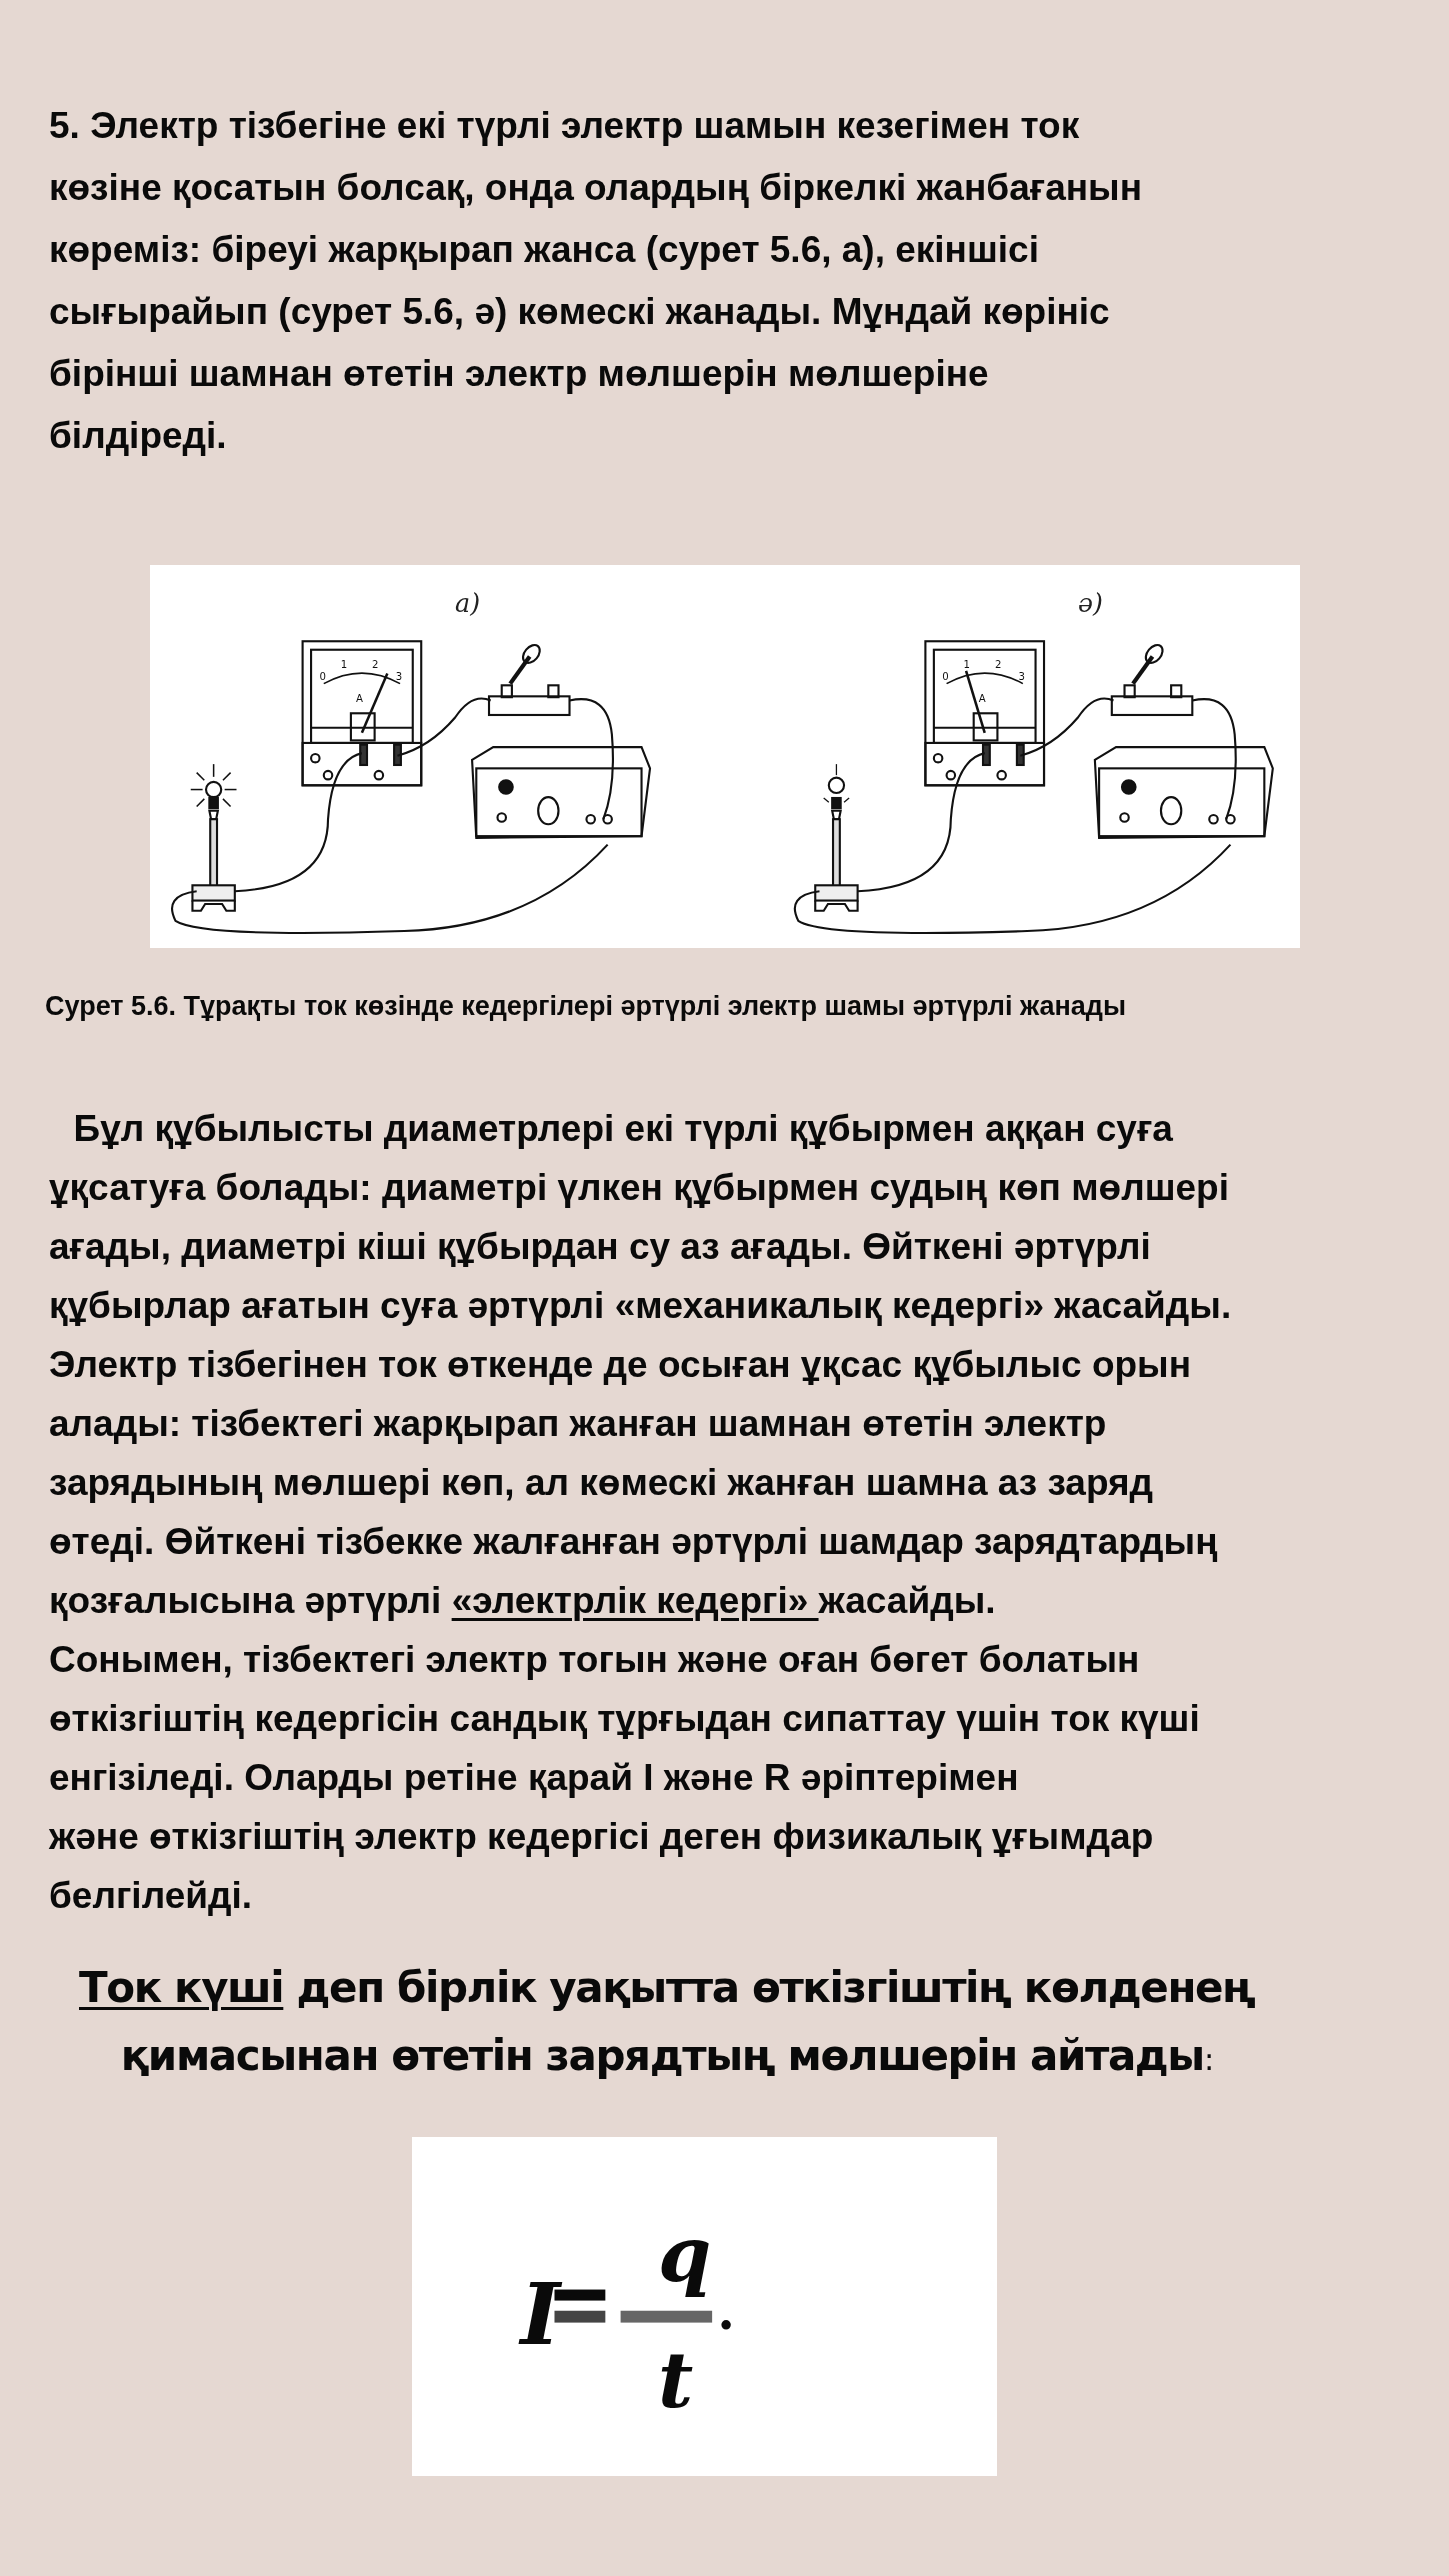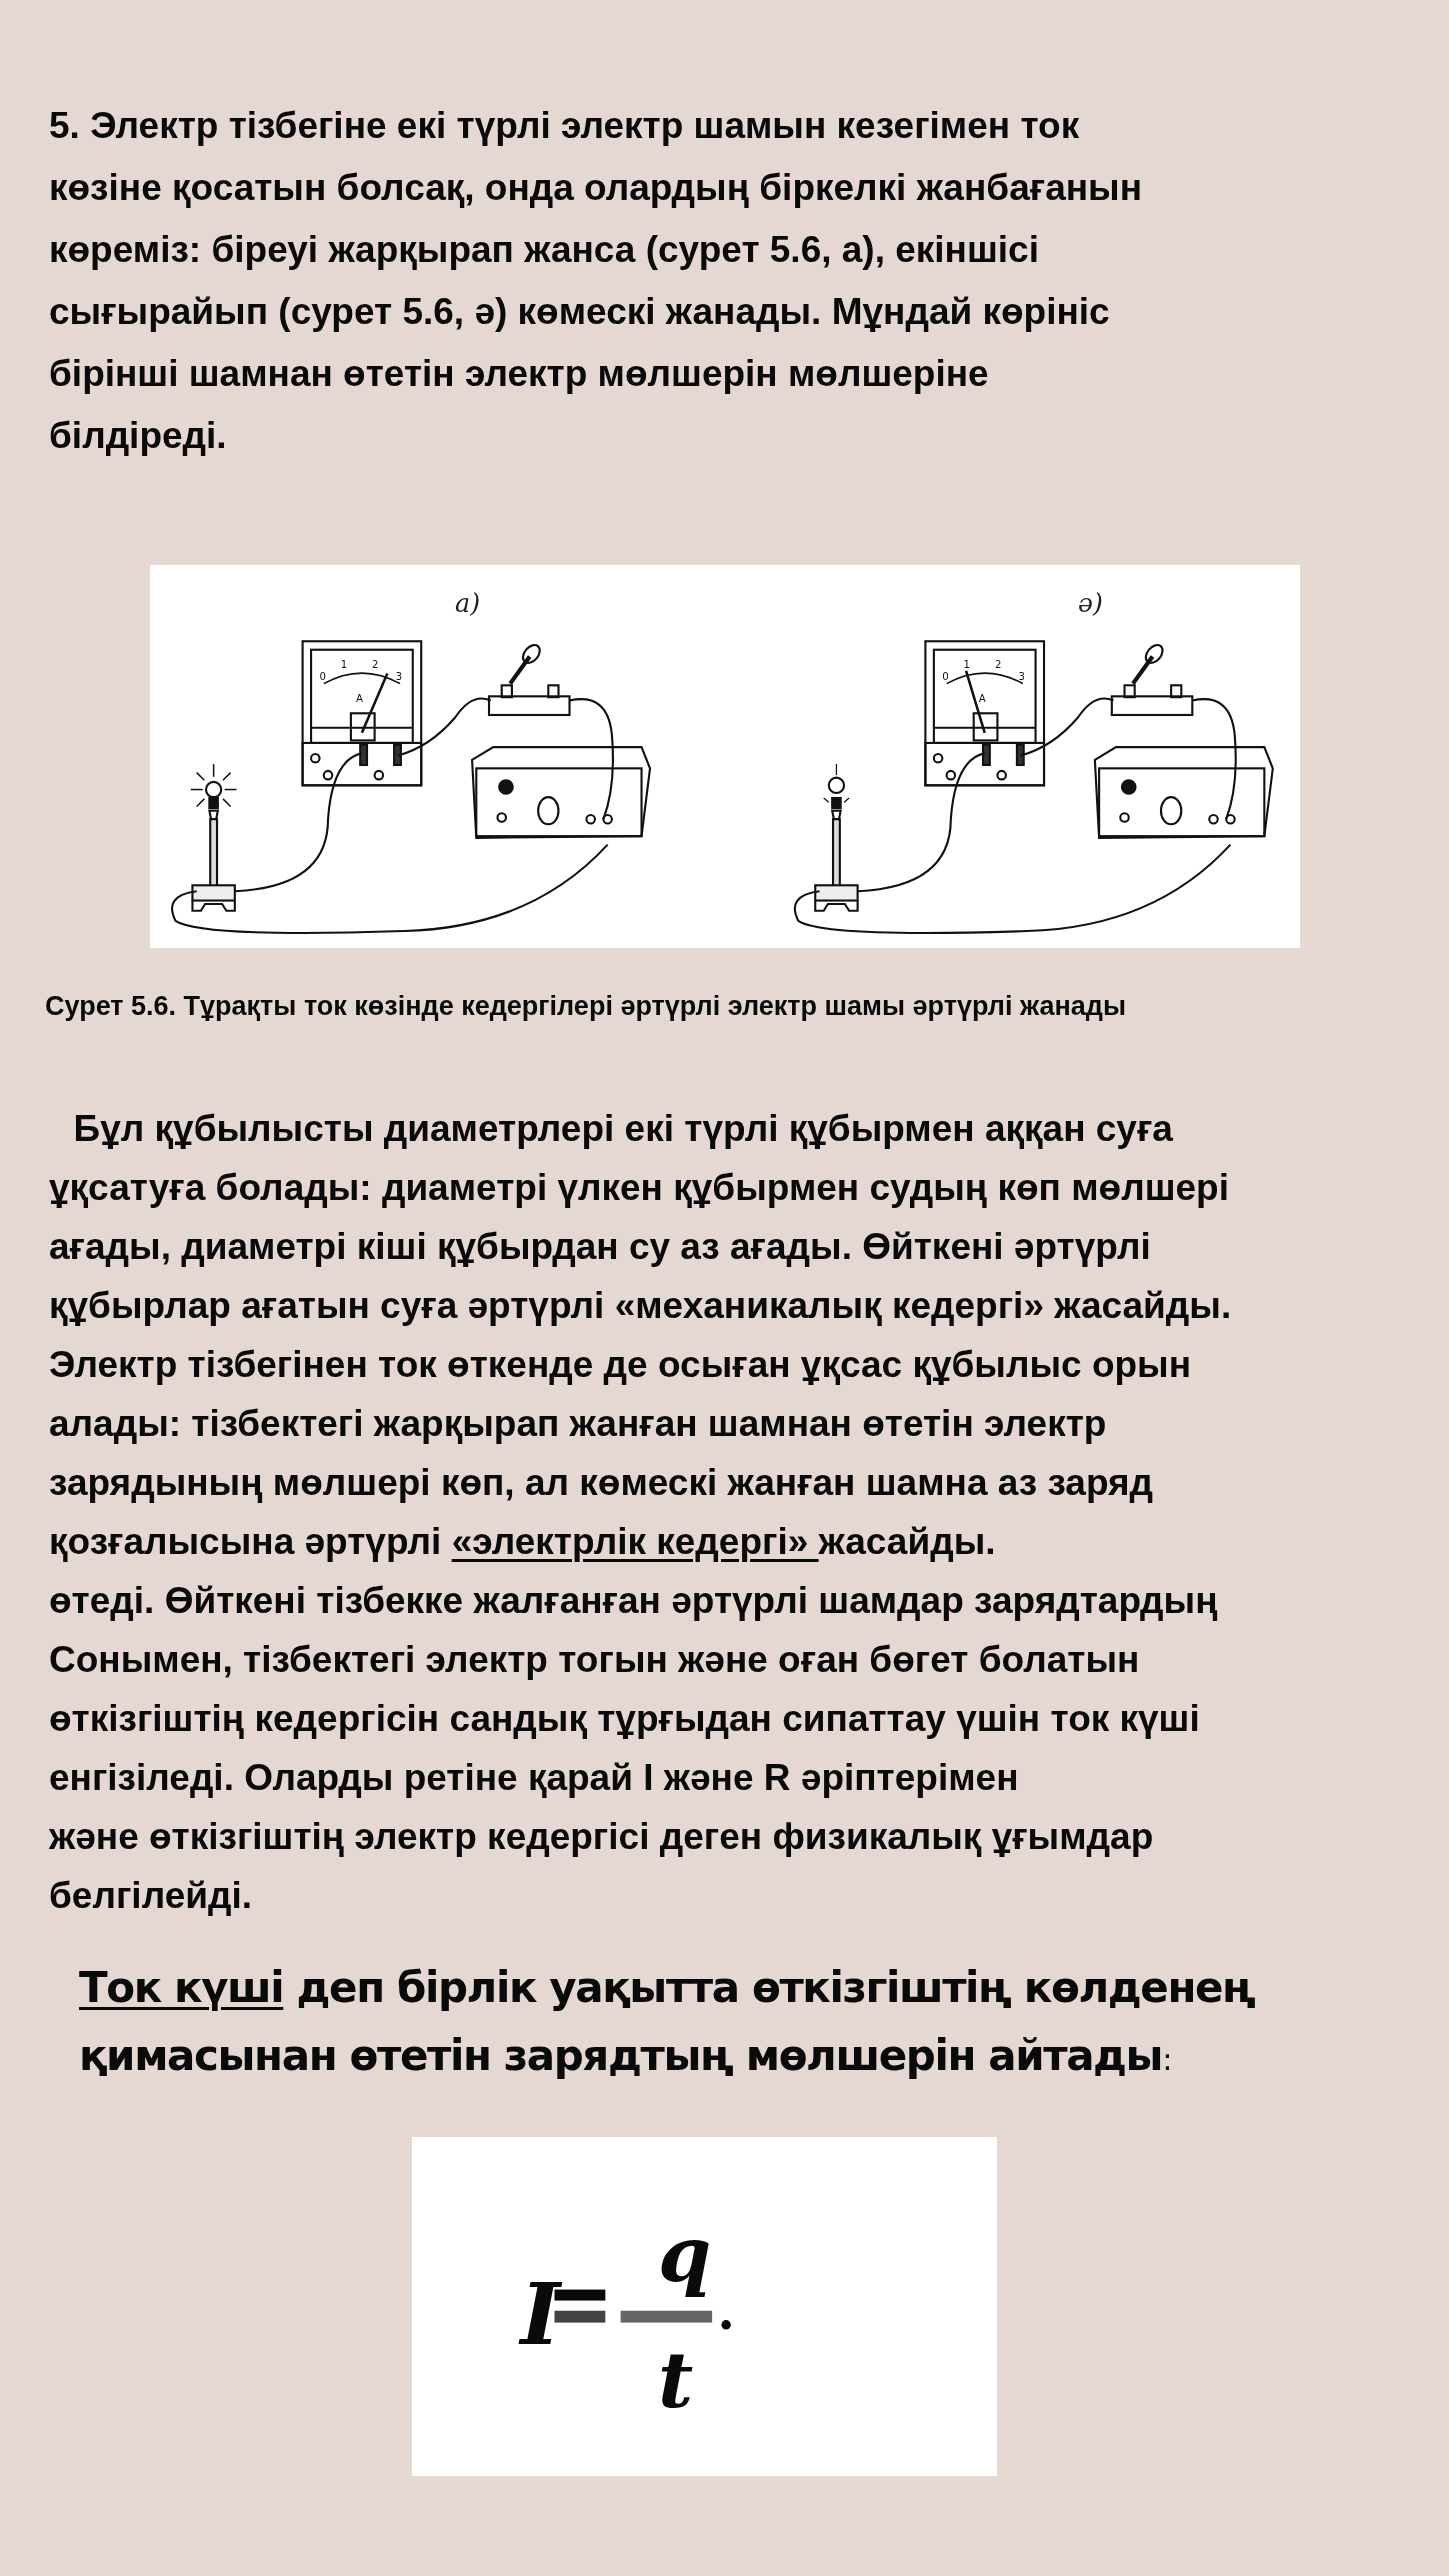--- a/index.html
+++ b/index.html
@@ -43,20 +43,21 @@
 
   #definition {
     position: absolute;
     left: 79px; top: 1954px;
     font-family: "DejaVu Sans", sans-serif;
     font-weight: bold;
     font-size: 42px;
     line-height: 68px;
     letter-spacing: -1.4px;
     white-space: nowrap;
+    text-align: center;
   }
   #definition .ln { display: block; }
   #definition .colon { font-weight: normal; font-size: 30.5px; }
 
   #formula {
     position: absolute;
     left: 412px; top: 2137px;
     width: 585px; height: 339px;
     background: #ffffff;
   }
@@ -207,22 +208,22 @@
 <div id="caption">Сурет 5.6. Тұрақты ток көзінде кедергілері әртүрлі электр шамы әртүрлі жанады</div>
 
 <div id="p2" class="block para">
   <span class="ln indent">Бұл құбылысты диаметрлері екі түрлі құбырмен аққан суға</span>
   <span class="ln">ұқсатуға болады: диаметрі үлкен құбырмен судың көп мөлшері</span>
   <span class="ln">ағады, диаметрі кіші құбырдан су аз ағады. Өйткені әртүрлі</span>
   <span class="ln">құбырлар ағатын суға әртүрлі «механикалық кедергі» жасайды.</span>
   <span class="ln">Электр тізбегінен ток өткенде де осыған ұқсас құбылыс орын</span>
   <span class="ln">алады: тізбектегі жарқырап жанған шамнан өтетін электр</span>
   <span class="ln">зарядының мөлшері көп, ал көмескі жанған шамна аз заряд</span>
+  <span class="ln">өтеді. Өйткені тізбекке жалғанған әртүрлі шамдар зарядтардың</span>
   <span class="ln"><span style="white-space:pre">қозғалысына әртүрлі </span><span class="u" style="white-space:pre">«электрлік кедергі» </span><span>жасайды.</span></span>
-  <span class="ln">өтеді. Өйткені тізбекке жалғанған әртүрлі шамдар зарядтардың</span>
   <span class="ln">Сонымен, тізбектегі электр тогын және оған бөгет болатын</span>
   <span class="ln">өткізгіштің кедергісін сандық тұрғыдан сипаттау үшін ток күші</span>
   <span class="ln">енгізіледі. Оларды ретіне қарай I және R әріптерімен</span>
   <span class="ln">және өткізгіштің электр кедергісі деген физикалық ұғымдар</span>
   <span class="ln">белгілейді.</span>
 </div>
 
 <div id="definition">
   <span class="ln"><span class="u">Ток күші</span><span style="white-space:pre"> деп бірлік уақытта өткізгіштің көлденең</span></span>
   <span class="ln"><span>қимасынан өтетін зарядтың мөлшерін айтады</span><span class="colon">:</span></span>

